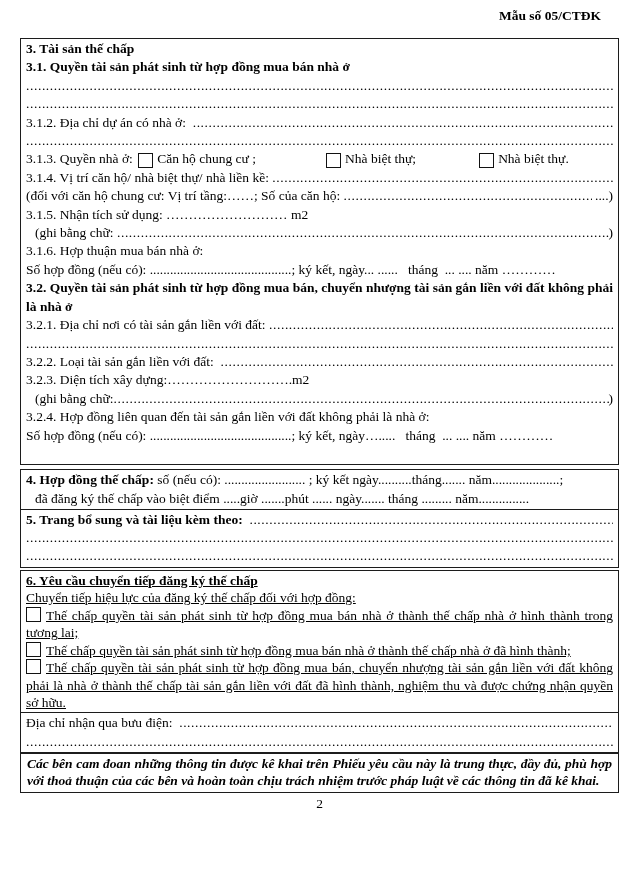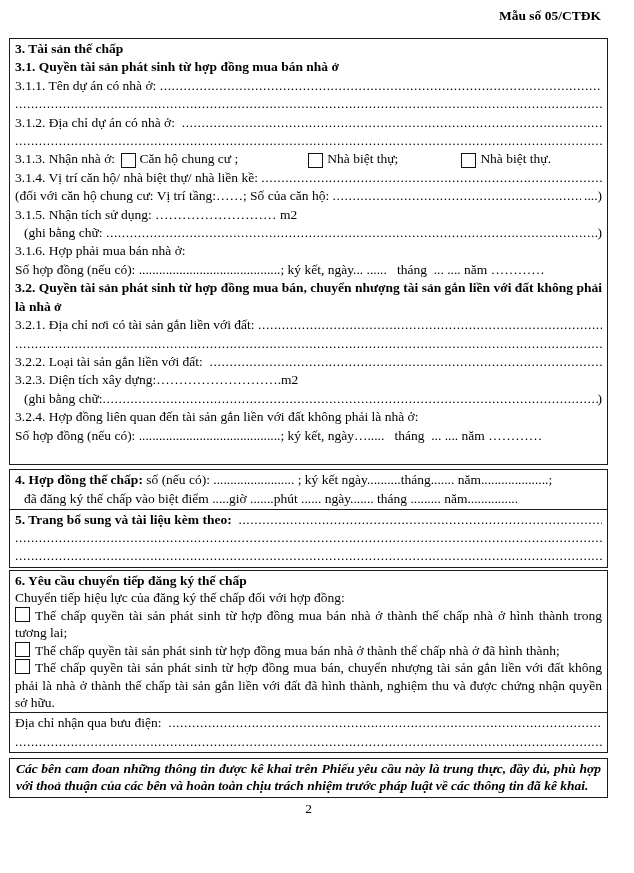--- a/index.html
+++ b/index.html
@@ -2,27 +2,27 @@
 <html lang="vi"><head>
 <meta charset="utf-8">
 <style>
   html,body{margin:0;padding:0;background:#e8e8e8;}
   .page{
     position:relative;width:634px;height:873px;background:#ffffff;
     font-family:"Liberation Serif","DejaVu Serif",serif;
     font-size:13.5px;color:#000;overflow:hidden;margin:0 auto;
   }
   .form-code{position:absolute;top:8px;right:33px;font-weight:bold;font-size:13.5px;}
-  .content{position:absolute;top:38px;left:9px;width:599px;}
+  .content{position:absolute;top:38px;left:20px;width:599px;}
   .bx{border:1.6px solid #1c1c1c;background:#fff;padding:1px 5px;box-sizing:border-box;}
   .bxA{margin-bottom:4px;}
   .bxC{margin-top:-1.6px;}
-  .bxD{margin-top:2px;}
+  .bxD{margin-top:2px;text-decoration:underline;}
   .bxE{margin-top:-1.6px;}
-  .bxF{margin-top:5px;padding:2px 6px;}
+  .bxF{padding:2px 6px;}
   .line{display:flex;align-items:baseline;line-height:18.4px;min-height:18.4px;overflow:hidden;}
   .wrap{display:block;line-height:18.4px;}
   .t{white-space:pre;}
   .b{font-weight:bold;}
   .i{}
   .just{text-align:justify;}
   .indent{padding-left:9px;}
   .fill{flex:1 1 0;overflow:hidden;white-space:nowrap;letter-spacing:.6px;}
   .cb{display:inline-block;width:13px;height:13px;border:1.4px solid #121212;background:#fff;
       flex:0 0 auto;align-self:center;transform:translateY(1px);margin:0 4px 0 2px;}
@@ -45,37 +45,36 @@
 
     <div class="bx bxA">
       <div class="line">
           <span class="t b">3. Tài sản thế chấp</span>
         </div>
       <div class="line">
           <span class="t b">3.1. Quyền tài sản phát sinh từ hợp đồng mua bán nhà ở</span>
         </div>
 
       <div class="line">
-        <span class="t">3.1.1. Tên dự án có nhà ở: </span>
         <span class="fill">............................................................................................................................................................................................................................................................................................................................................................................</span>
       </div>
       <div class="line">
         <span class="fill">............................................................................................................................................................................................................................................................................................................................................................................</span>
       </div>
 
       <div class="line">
         <span class="t">3.1.2. Địa chỉ dự án có nhà ở:  </span>
         <span class="fill">............................................................................................................................................................................................................................................................................................................................................................................</span>
       </div>
       <div class="line">
         <span class="fill">............................................................................................................................................................................................................................................................................................................................................................................</span>
       </div>
 
       <div class="line">
-        <span class="t">3.1.3. Nhận nhà ở: </span>
+        <span class="t">3.1.3. Quyền nhà ở: </span>
         <span class="cb"></span>
         <span class="t">Căn hộ chung cư ;</span>
         <span class="cb gap1"></span>
         <span class="t">Nhà biệt thự;</span>
         <span class="cb gap2"></span>
         <span class="t">Nhà biệt thự.</span>
       </div>
 
       <div class="line">
         <span class="t">3.1.4. Vị trí căn hộ/ nhà biệt thự/ nhà liền kề: </span>
@@ -90,21 +89,21 @@
       <div class="line">
         <span class="t">3.1.5. Nhận tích sử dụng: ……………………… m2</span>
       </div>
       <div class="line indent">
         <span class="t i">(ghi bằng chữ: </span>
         <span class="fill">............................................................................................................................................................................................................................................................................................................................................................................</span>
         <span class="t">)</span>
       </div>
 
       <div class="line">
-        <span class="t">3.1.6. Hợp phải mua bán nhà ở:</span>
+        <span class="t">3.1.6. Hợp thuận mua bán nhà ở:</span>
       </div>
       <div class="line">
         <span class="t i">Số hợp đồng (nếu có): ..........................................; ký kết, ngày... ......   tháng  ... .... năm …………</span>
       </div>
 
       <div class="wrap b just"><span>3.2. Quyền tài sản phát sinh từ hợp đồng mua bán, chuyển nhượng tài sản gắn liền với đất không phải là nhà ở</span></div>
 
       <div class="line">
         <span class="t">3.2.1. Địa chỉ nơi có tài sản gắn liền với đất: </span>
         <span class="fill">............................................................................................................................................................................................................................................................................................................................................................................</span>

